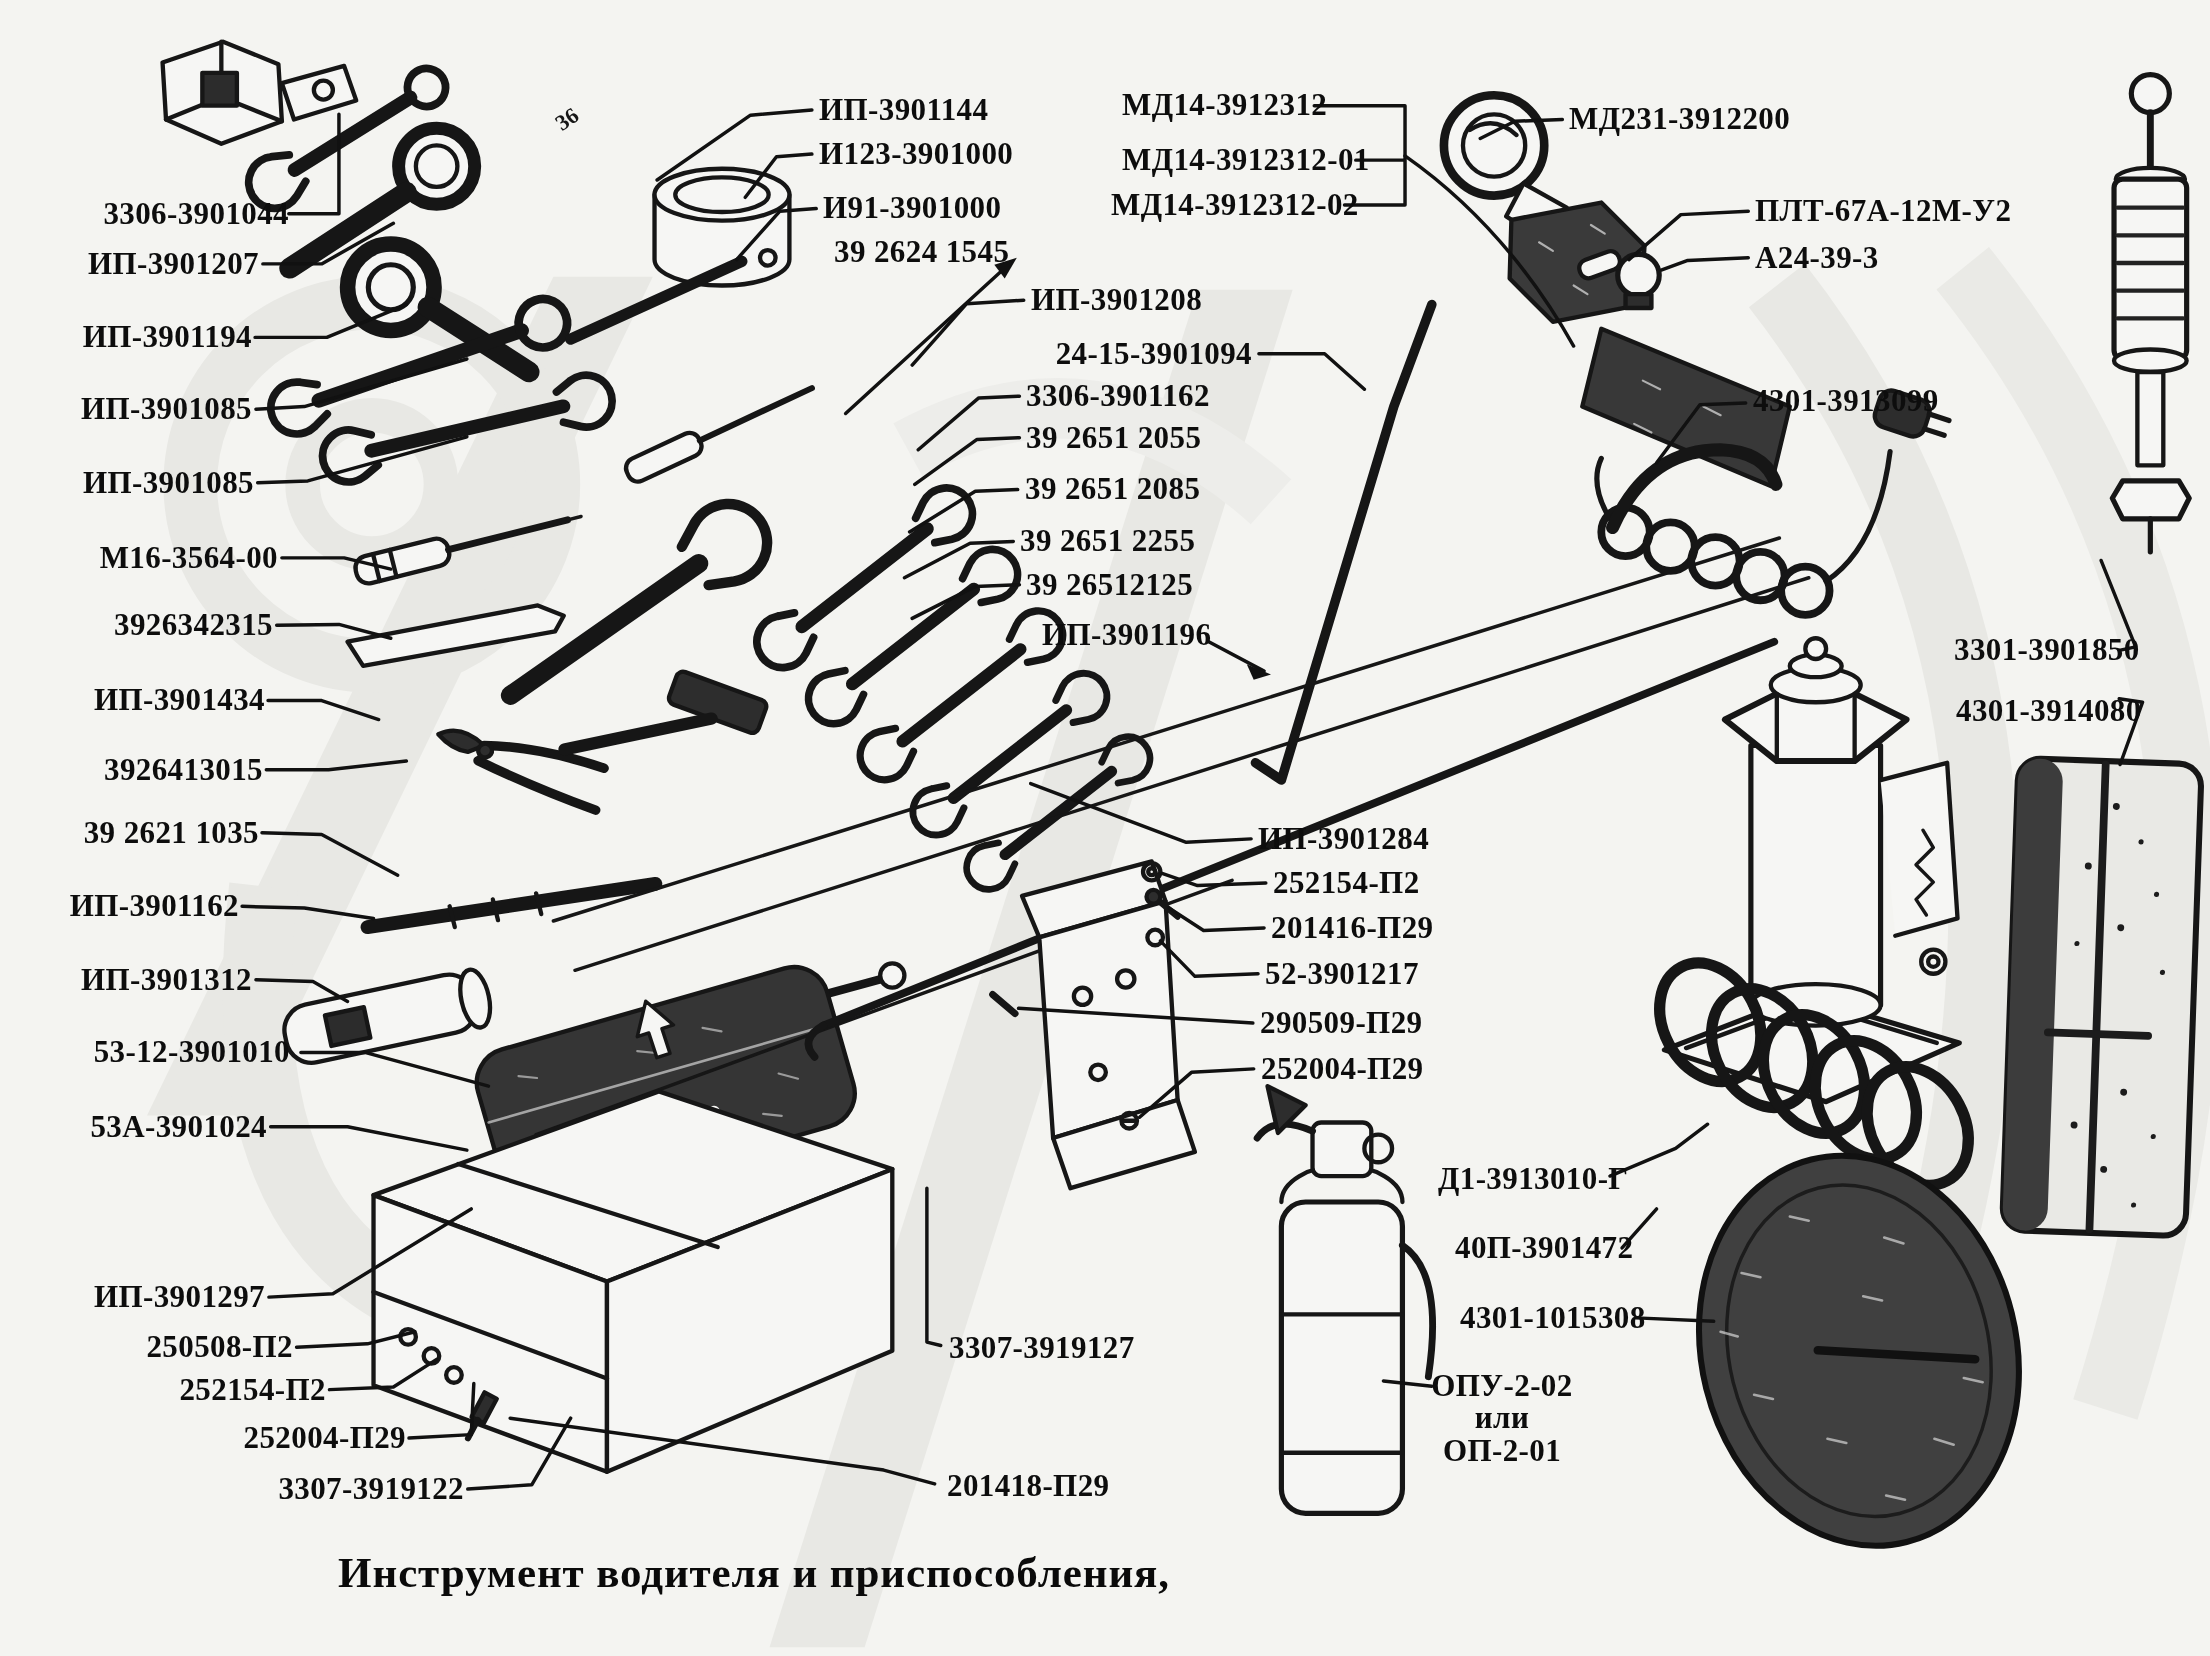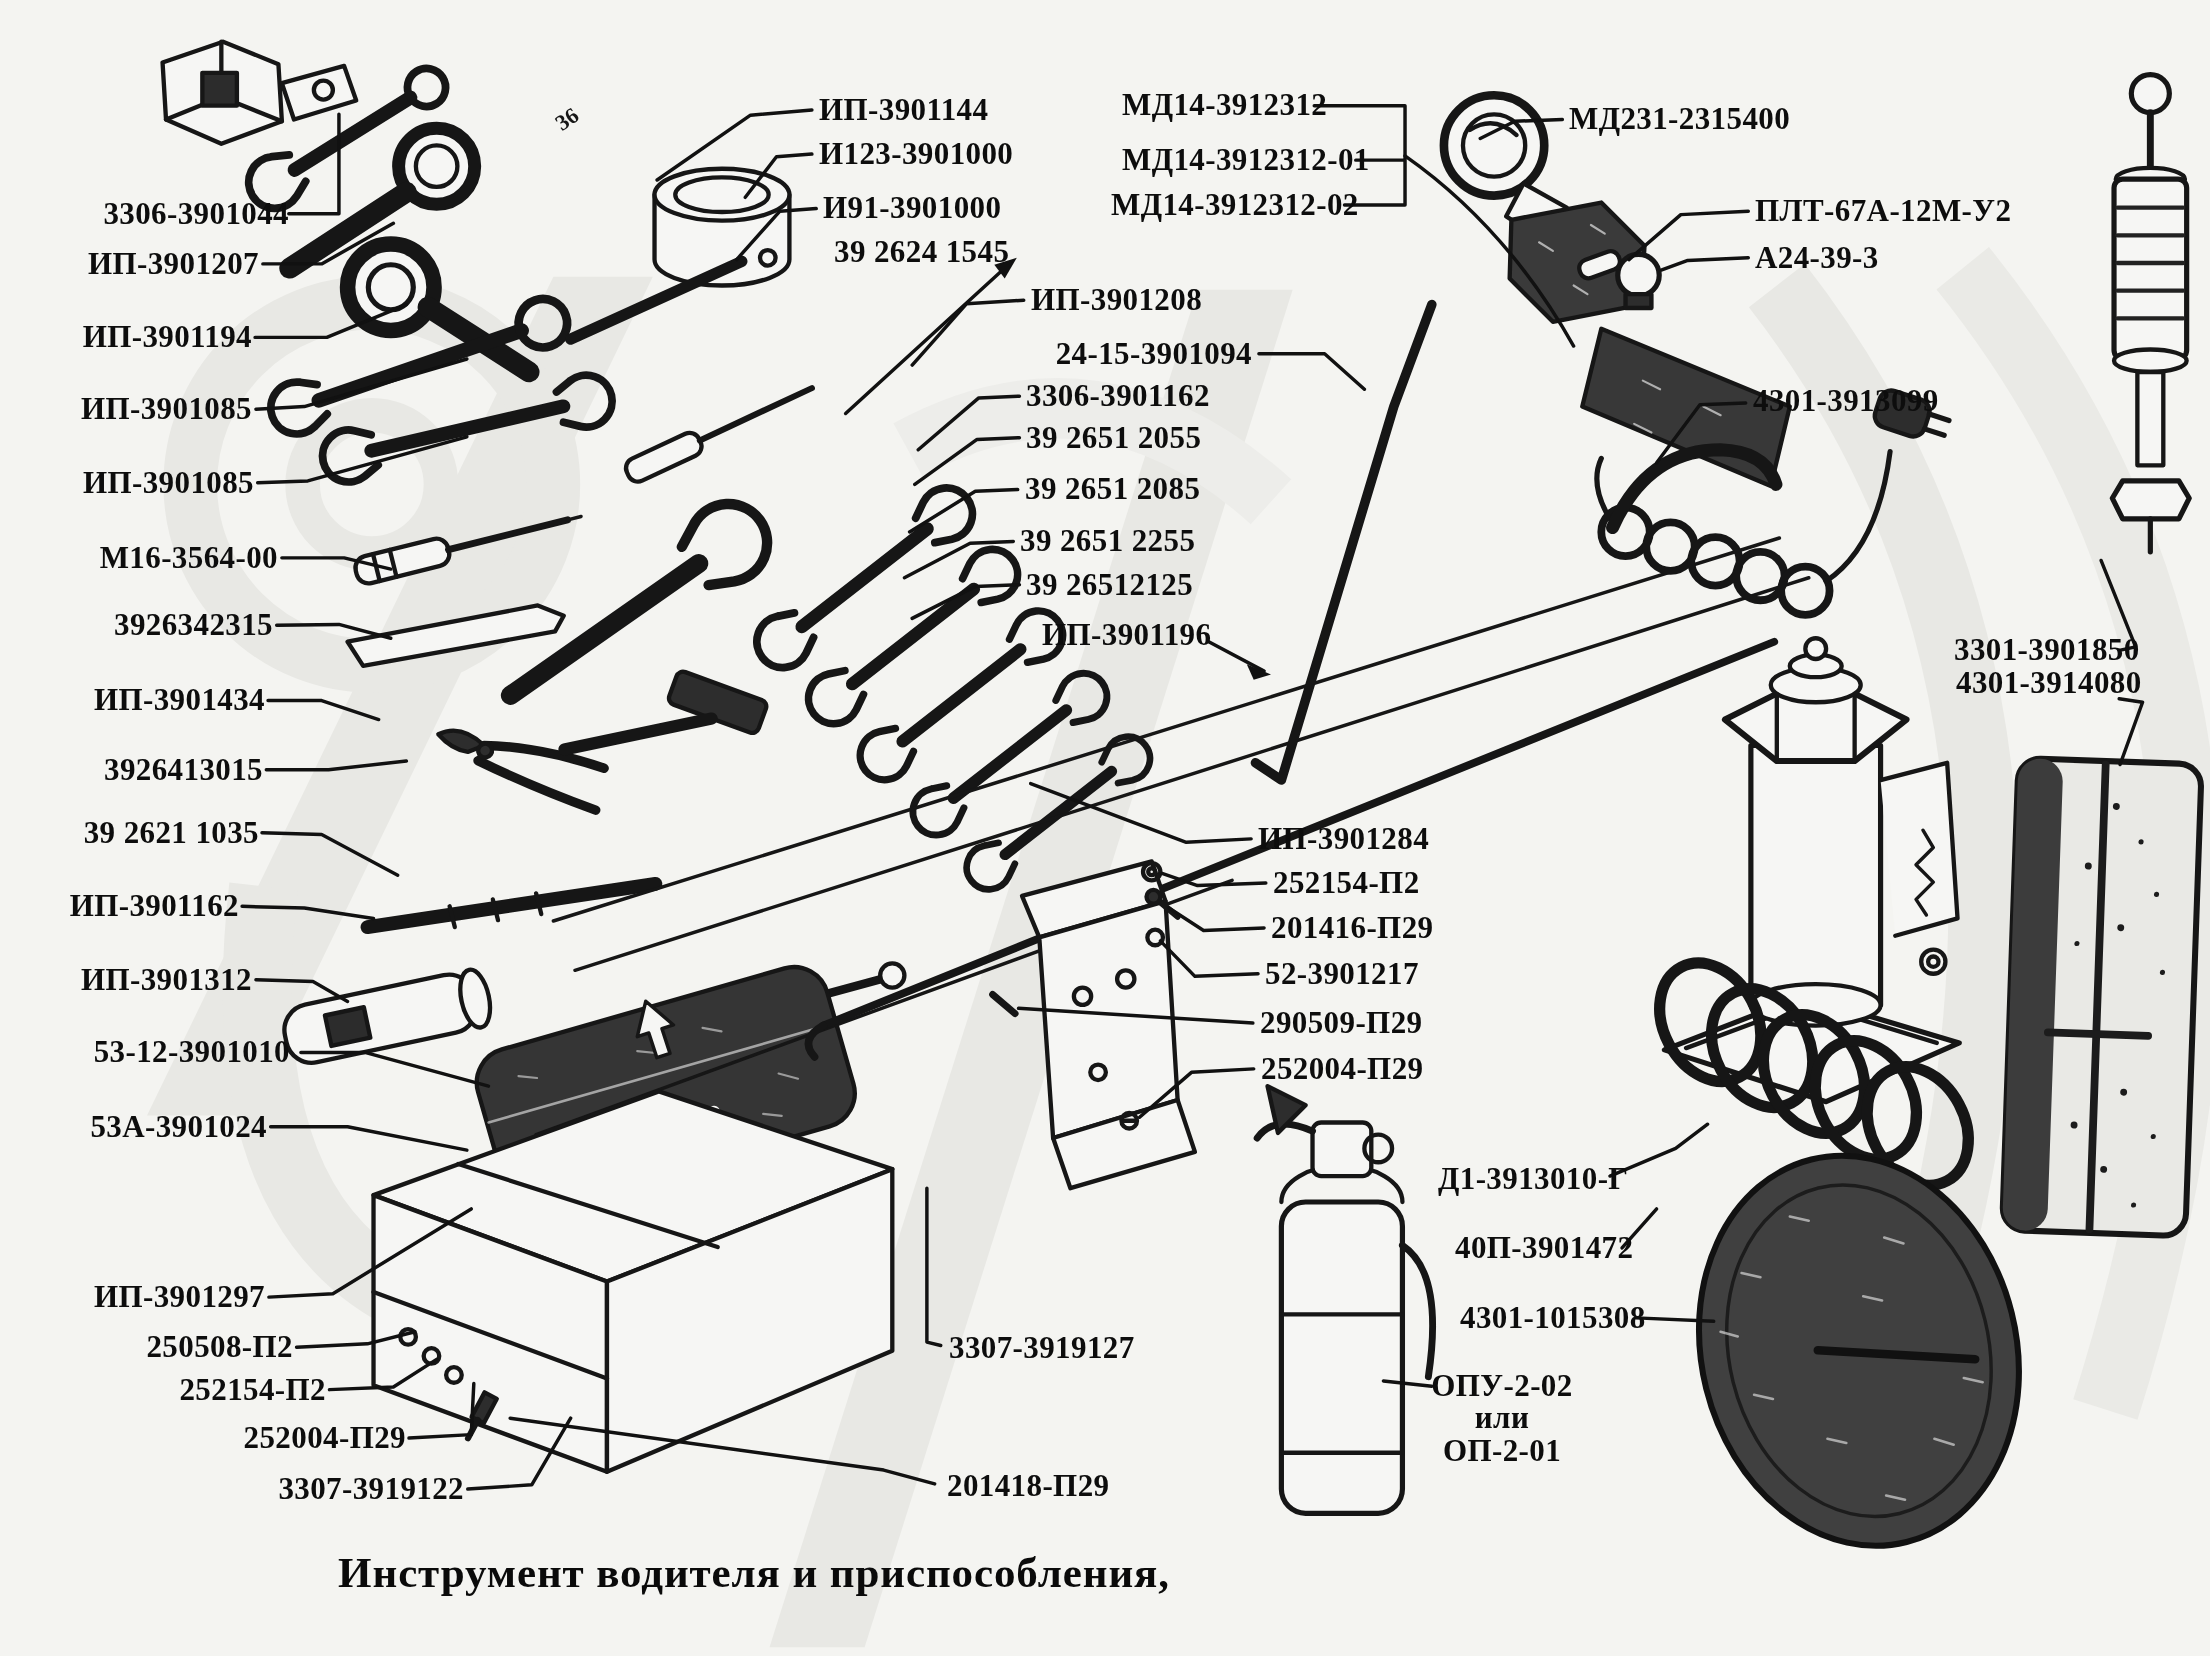--- a/index.html
+++ b/index.html
@@ -446,27 +446,27 @@
   <div class="lbl" style="left:1031px;top:300px">ИП-3901208</div>
   <div class="lbl" style="left:1026px;top:396px">3306-3901162</div>
   <div class="lbl" style="left:1026px;top:438px">39 2651 2055</div>
   <div class="lbl" style="left:1025px;top:489px">39 2651 2085</div>
   <div class="lbl" style="left:1020px;top:541px">39 2651 2255</div>
   <div class="lbl" style="left:1026px;top:585px">39 26512125</div>
   <div class="lbl" style="left:1042px;top:635px">ИП-3901196</div>
   <div class="lbl" style="left:1122px;top:105px">МД14-3912312</div>
   <div class="lbl" style="left:1122px;top:160px">МД14-3912312-01</div>
   <div class="lbl" style="left:1111px;top:205px">МД14-3912312-02</div>
-  <div class="lbl" style="left:1569px;top:119px">МД231-2315400</div>
+  <div class="lbl" style="left:1569px;top:119px">МД231-3912200</div>
   <div class="lbl" style="left:1755px;top:211px">ПЛТ-67А-12М-У2</div>
   <div class="lbl" style="left:1755px;top:258px">А24-39-3</div>
   <div class="lbl r" style="left:1252px;top:354px">24-15-3901094</div>
   <div class="lbl" style="left:1753px;top:401px">4301-3913099</div>
   <div class="lbl" style="left:1954px;top:650px">3301-3901850</div>
-  <div class="lbl" style="left:1956px;top:683px">4301-3914080</div>
+  <div class="lbl" style="left:1956px;top:711px">4301-3914080</div>
   <div class="lbl" style="left:1258px;top:839px">ИП-3901284</div>
   <div class="lbl" style="left:1273px;top:883px">252154-П2</div>
   <div class="lbl" style="left:1271px;top:928px">201416-П29</div>
   <div class="lbl" style="left:1265px;top:974px">52-3901217</div>
   <div class="lbl" style="left:1260px;top:1023px">290509-П29</div>
   <div class="lbl" style="left:1261px;top:1069px">252004-П29</div>
   <div class="lbl" style="left:1438px;top:1179px">Д1-3913010-Г</div>
   <div class="lbl" style="left:1455px;top:1248px">40П-3901472</div>
   <div class="lbl" style="left:1460px;top:1318px">4301-1015308</div>
   <div class="lbl c" style="left:1502px;top:1386px">ОПУ-2-02</div>

